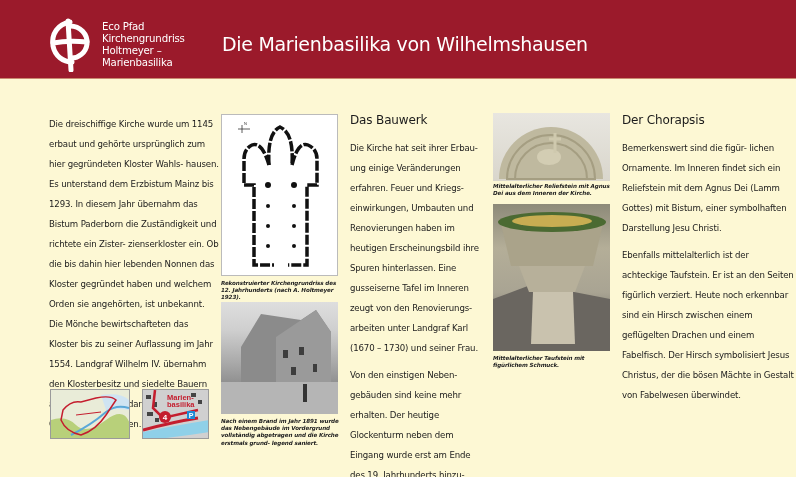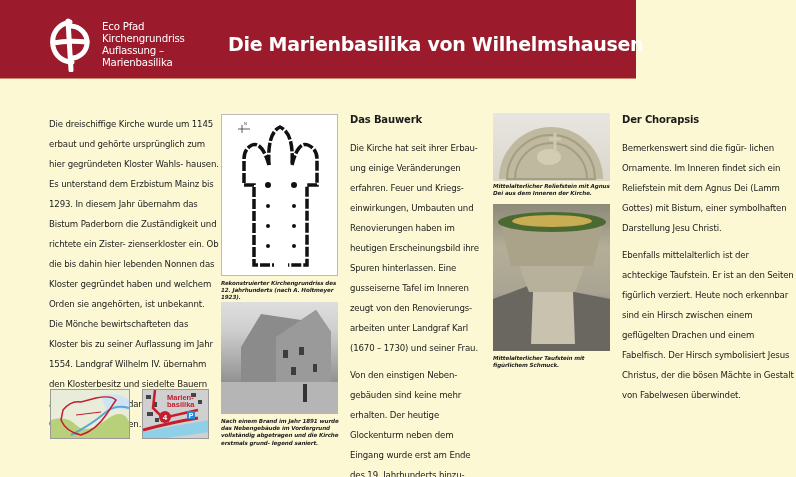--- a/index.html
+++ b/index.html
@@ -1,27 +1,27 @@
 <!DOCTYPE html>
 <html><head>
   <meta charset="utf-8">
   <style>
     * { box-sizing: border-box; margin: 0; padding: 0; }
     html, body { width: 796px; height: 477px; overflow: hidden; }
     body { background: #fdf8d4; font-family: "DejaVu Sans", "Liberation Sans", sans-serif; color: #1b1b1b; position: relative; }
 
-    .header { position: absolute; left: 0; top: 0; width: 636px; height: 79px; background: #9b1a2b; border-bottom: 1px solid #c98a6f; }
+    .header { position: absolute; left: 0; top: 0; width: 796px; height: 79px; background: #9b1a2b; border-bottom: 1px solid #c98a6f; }
     .logo { position: absolute; left: 48px; top: 18px; width: 44px; height: 54px; }
     .brand { position: absolute; left: 102px; top: 21px; color: #fff; font-size: 10.2px; line-height: 12px; letter-spacing: -0.2px; }
     .brand div { white-space: nowrap; }
-    .title { position: absolute; left: 228px; top: 33px; color: #fff; font-size: 19px; font-weight: bold; letter-spacing: -0.3px; white-space: nowrap; }
+    .title { position: absolute; left: 222px; top: 33px; color: #fff; font-size: 19px; font-weight: normal; letter-spacing: -0.3px; white-space: nowrap; }
 
     .col { position: absolute; font-size: 8.6px; line-height: 20px; letter-spacing: -0.15px; }
     .col p { margin-bottom: 7px; }
-    .col h3 { font-size: 10px; font-weight: bold; margin-bottom: 8px; }
+    .col h3 { font-size: 12px; font-weight: normal; margin-bottom: 8px; }
     .c1 { left: 49px; top: 114px; width: 170px; }
     .c2 { left: 350px; top: 110px; width: 135px; }
     .c3 { left: 622px; top: 110px; width: 172px; }
 
     .img-box { position: absolute; overflow: hidden; }
     .caption { position: absolute; font-size: 5.6px; line-height: 7.2px; font-style: italic; font-weight: bold; color: #222; letter-spacing: -0.1px; }
 
     .plan { left: 221px; top: 114px; width: 117px; height: 162px; background: #fff; border: 1px solid #bbb; }
     .ruin { left: 221px; top: 302px; width: 117px; height: 112px; background: linear-gradient(180deg,#dedede 0%,#cfcfcf 25%,#a8a8a8 55%,#8c8c8c 75%,#b9b9b9 100%); }
     .relief { left: 493px; top: 113px; width: 117px; height: 68px; background: linear-gradient(180deg,#e8e6e0,#d9d6cc); }
@@ -35,21 +35,21 @@
 <div class="header">
   <svg class="logo" viewBox="0 0 44 54">
     <path d="M22 4 C10 6 3 16 5 28 C7 38 15 44 24 44" fill="none" stroke="#fff" stroke-width="5" stroke-linecap="round"></path>
     <path d="M22 8 C32 8 40 16 39 26 C38 35 30 40 24 40" fill="none" stroke="#fff" stroke-width="5" stroke-linecap="round"></path>
     <path d="M20 3 C21 18 22 34 23 52" fill="none" stroke="#fff" stroke-width="5" stroke-linecap="round"></path>
     <path d="M5 25 C16 23 28 23 39 24" fill="none" stroke="#fff" stroke-width="5" stroke-linecap="round"></path>
   </svg>
   <div class="brand">
     <div>Eco Pfad</div>
     <div>Kirchengrundriss</div>
-    <div>Auflassung –</div>
+    <div>Holtmeyer –</div>
     <div>Marienbasilika</div>
   </div>
   <div class="title">Die Marienbasilika von Wilhelmshausen</div>
 </div>
 
 <div class="col c1">
   <p>Die dreischiffige Kirche wurde um 1145 erbaut und gehörte ursprünglich zum hier gegründeten Kloster Wahls- hausen. Es unterstand dem Erzbistum Mainz bis 1293. In diesem Jahr übernahm das Bistum Paderborn die Zuständigkeit und richtete ein Zister- zienserkloster ein. Ob die bis dahin hier lebenden Nonnen das Kloster gegründet haben und welchem Orden sie angehörten, ist unbekannt. Die Mönche bewirtschafteten das Kloster bis zu seiner Auflassung im Jahr 1554. Landgraf Wilhelm IV. übernahm den Klosterbesitz und siedelte Bauern an. 1572 entstand daraus der heutige Ort Wilhelms- hausen.</p>
 </div>
 
 <div class="img-box map1">

